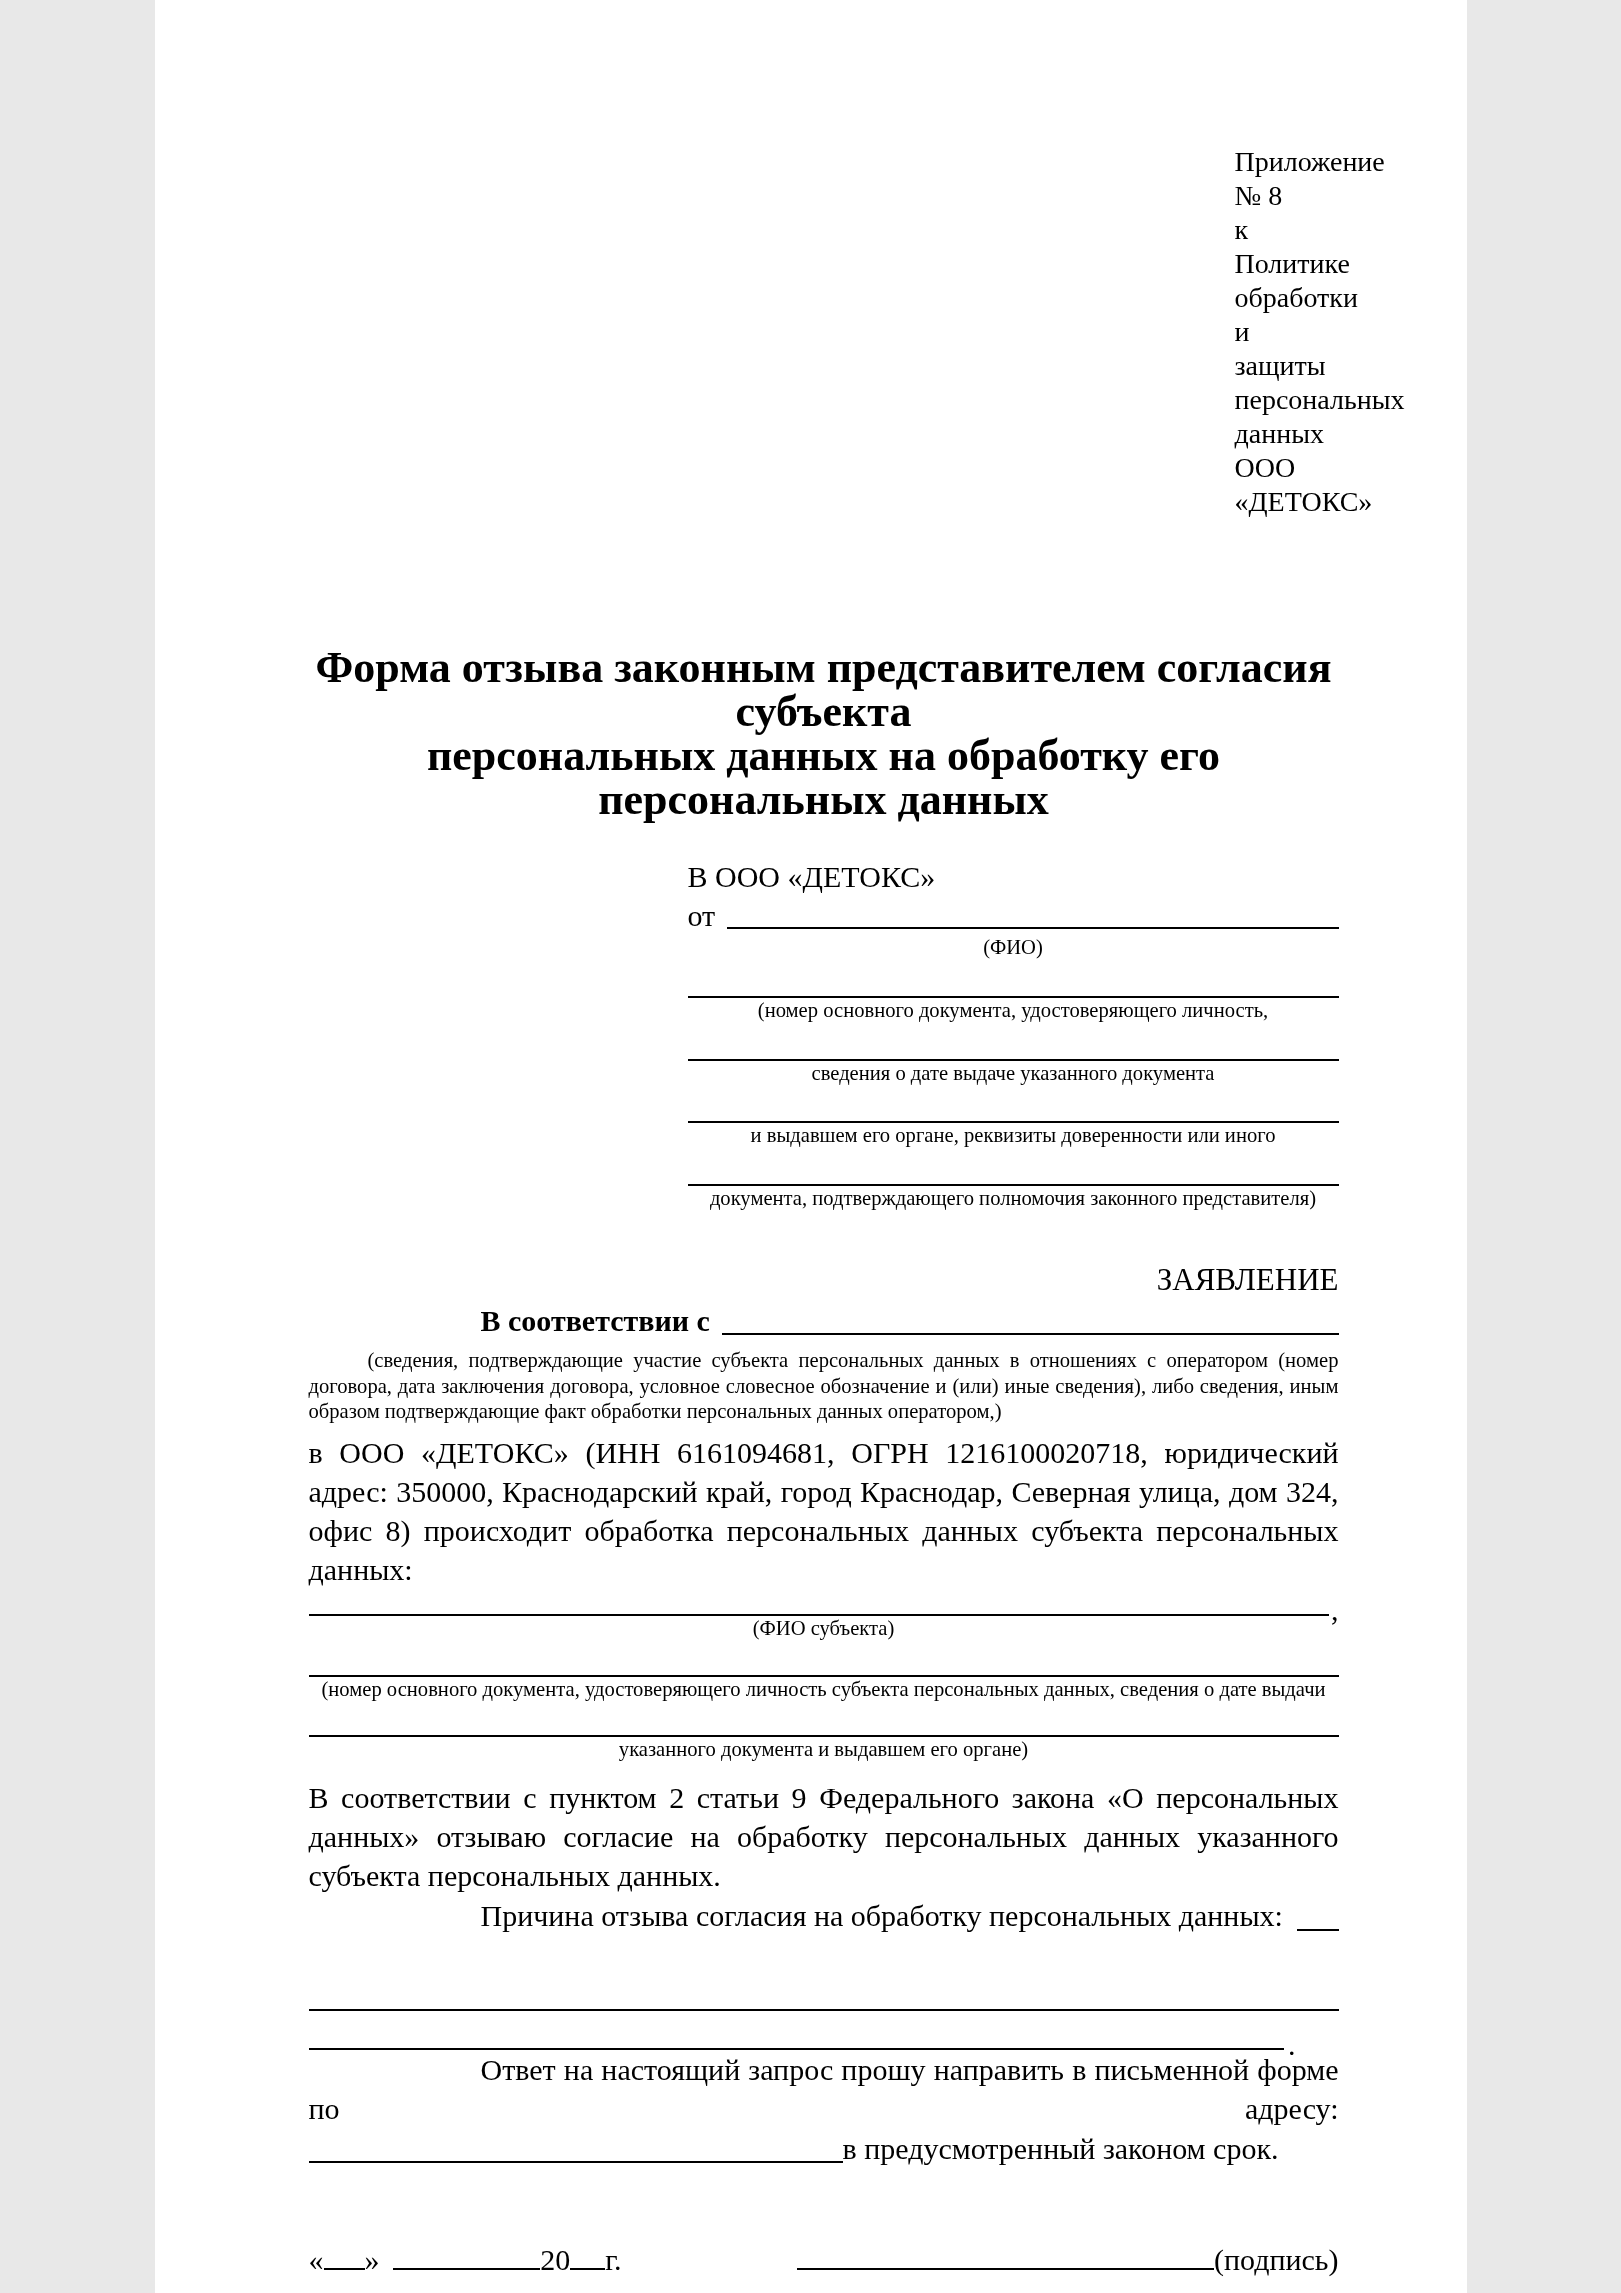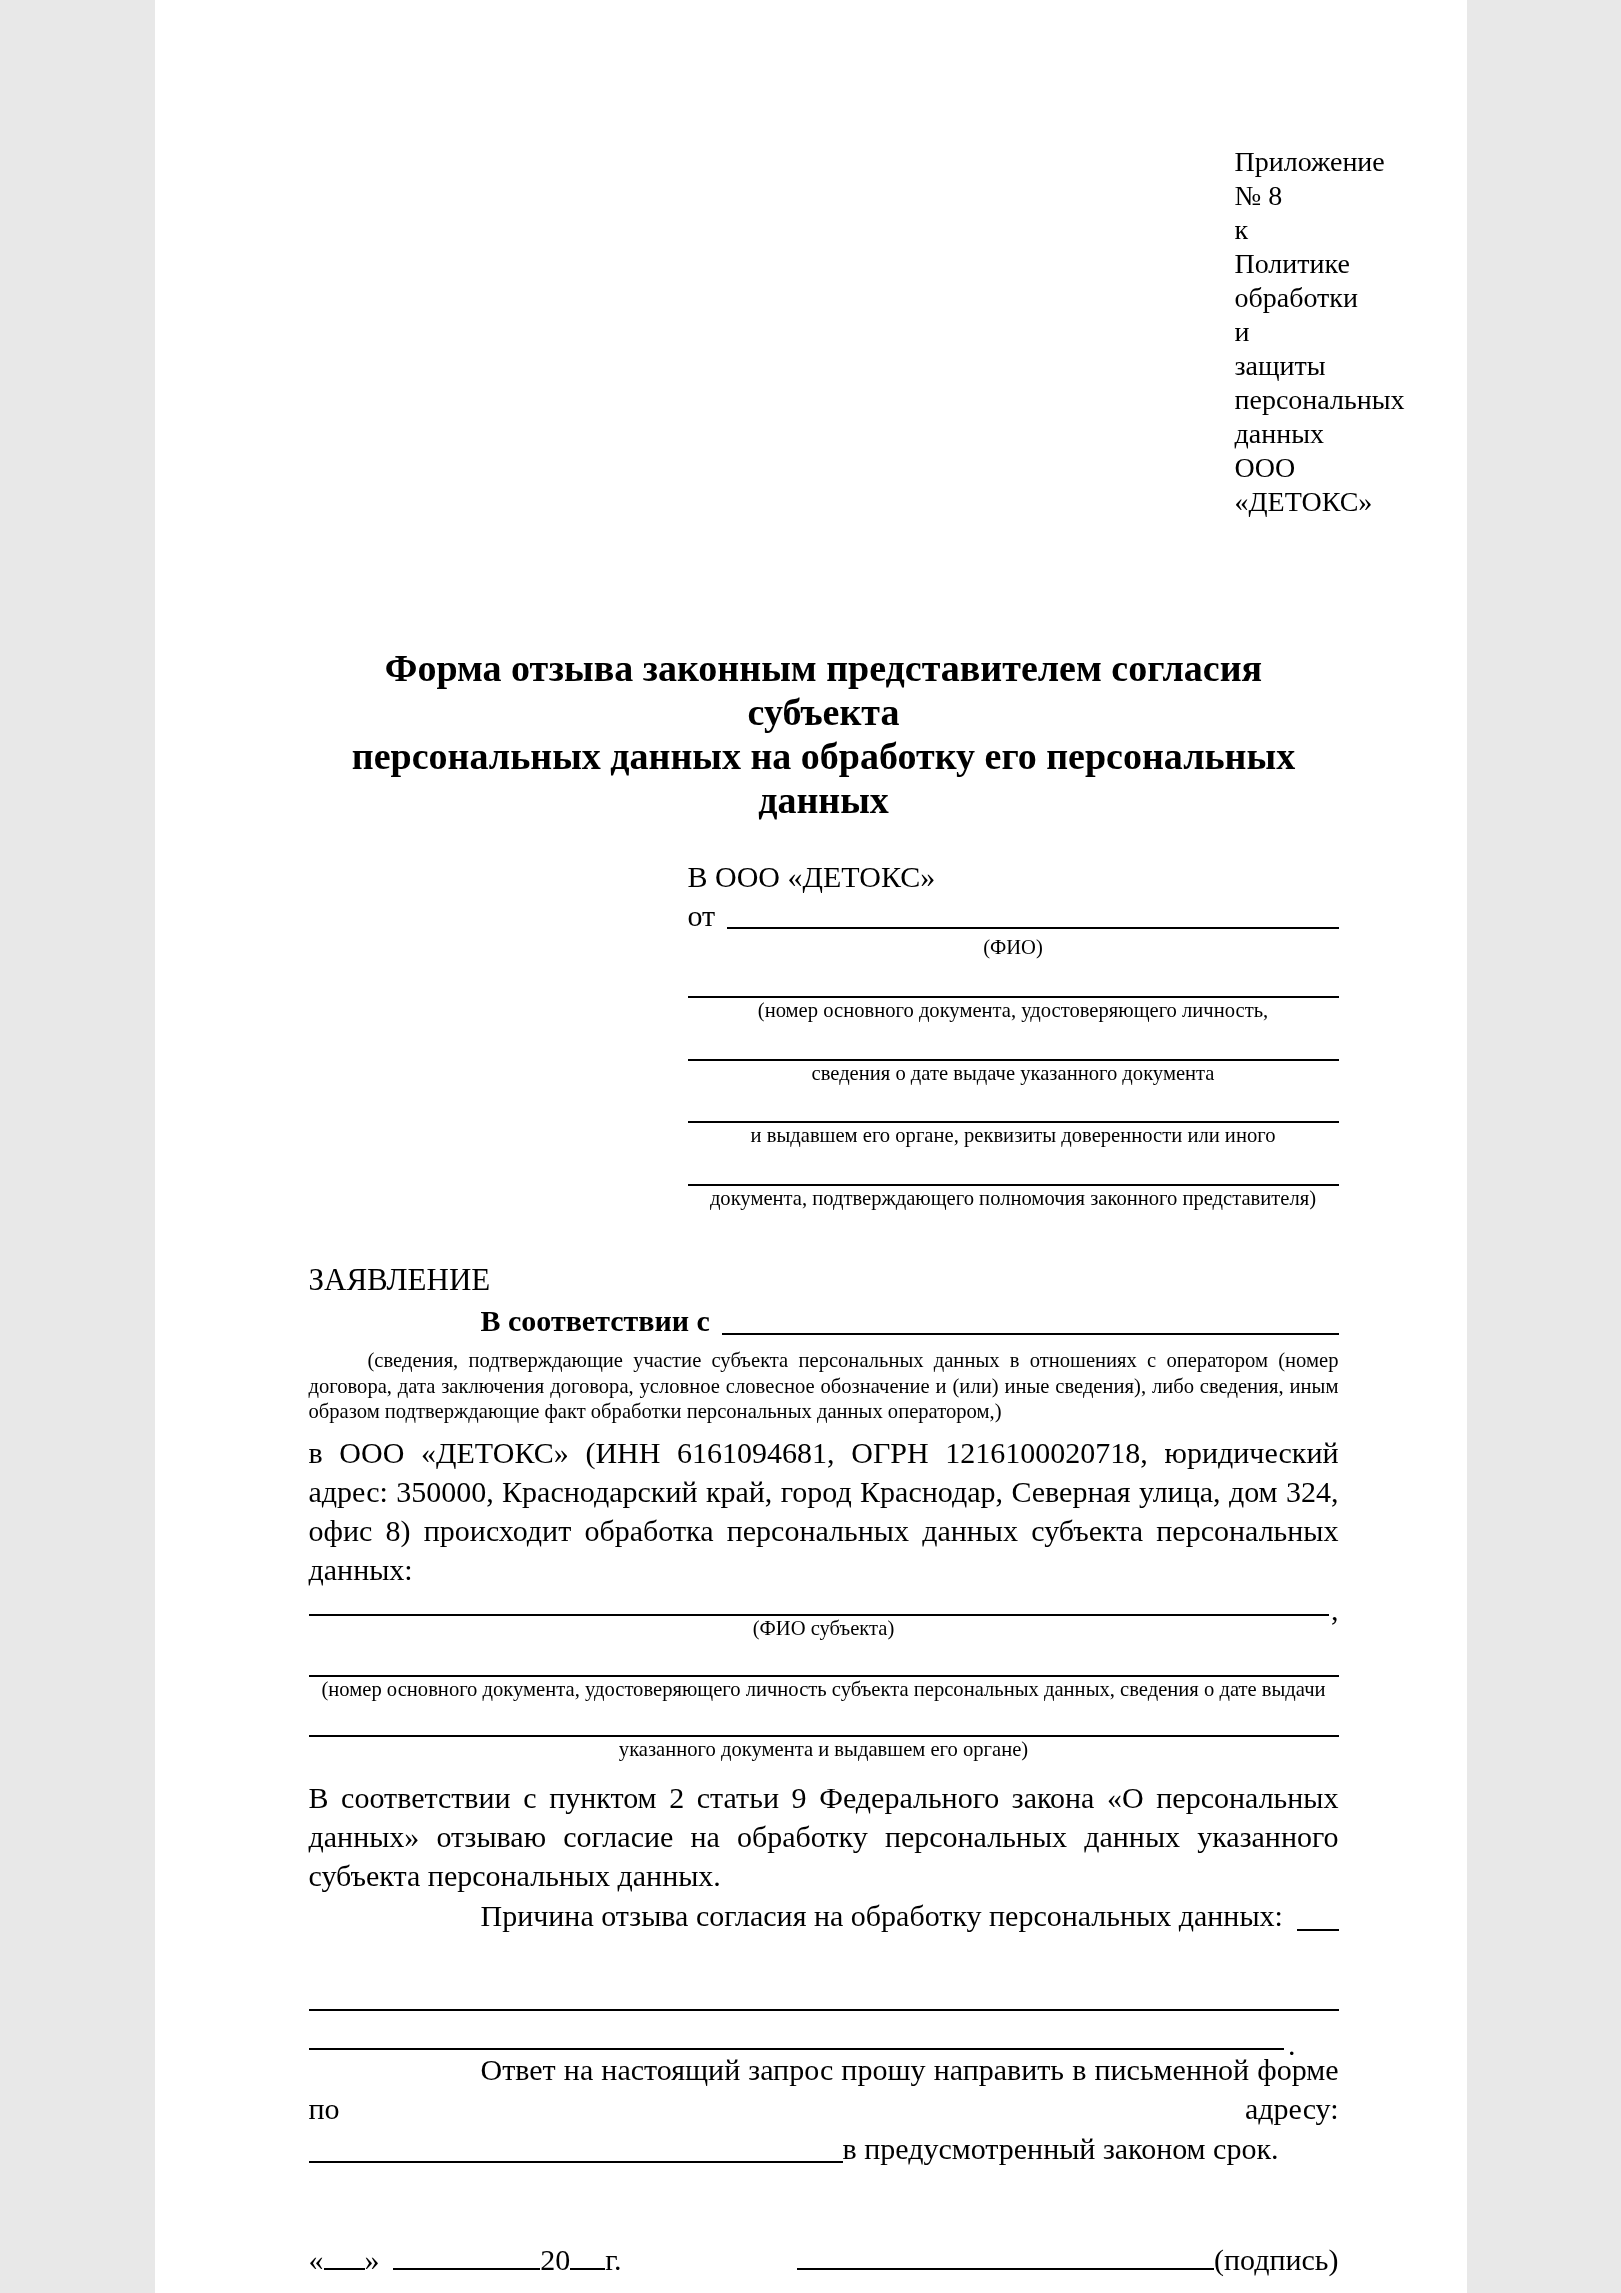--- a/index.html
+++ b/index.html
@@ -10,32 +10,32 @@
     background:#ffffff;
     color:#000000;
     font-family:"Liberation Serif", "DejaVu Serif", serif;
     box-sizing:border-box;
     padding:145px 128px 0 154px;
     overflow:hidden;
   }
   
   .appendix { margin-left:926px; font-size:28px; line-height:34px; }
   
-  .title { margin-top:127px; text-align:center; font-weight:bold; font-size:38px; line-height:44px; }
+  .title { margin-top:127px; text-align:center; font-weight:bold; font-size:44px; line-height:44px; }
   
   .addressee { margin-top:35px; width:651px; margin-left:auto; font-size:30px; }
   .addr-org { line-height:39px; }
   .from-row { display:flex; align-items:baseline; line-height:39px; }
   .fill { flex:1 1 auto; border-bottom:2.9px solid #000; align-self:stretch; margin-bottom:5.9px; }
   .from-row .fill { margin-left:11.8px; }
   .cap { font-size:20.6px; line-height:25.5px; text-align:center; }
   .agroup { margin-top:9.8px; }
   .agroup .rule { height:25.5px; border-bottom:2.9px solid #000; }
   
-  .heading { margin-top:47px; text-align:left; font-size:31px; line-height:41px; }
+  .heading { margin-top:47px; text-align:right; font-size:31px; line-height:41px; }
   .intro-row { display:flex; align-items:baseline; font-size:30px; line-height:41px; padding-left:172px;font-weight:bold; }
   .intro-row .fill { margin-left:11.8px; }
   .small-par { margin-top:7.8px; font-size:20.6px; line-height:25.5px; text-align:justify; text-indent:59px; }
   .par { font-size:30px; line-height:39px; text-align:justify; }
   .op-par { margin-top:7.8px; }
   .indent { text-indent:172px; }
   .spread { text-align-last:justify; }
   .srule { height:0; border-bottom:2.9px solid #000; }
   .srule1-row { display:flex; align-items:flex-end; margin-top:15.7px; }
   .srule1-row .srule { flex:1 1 auto; }

